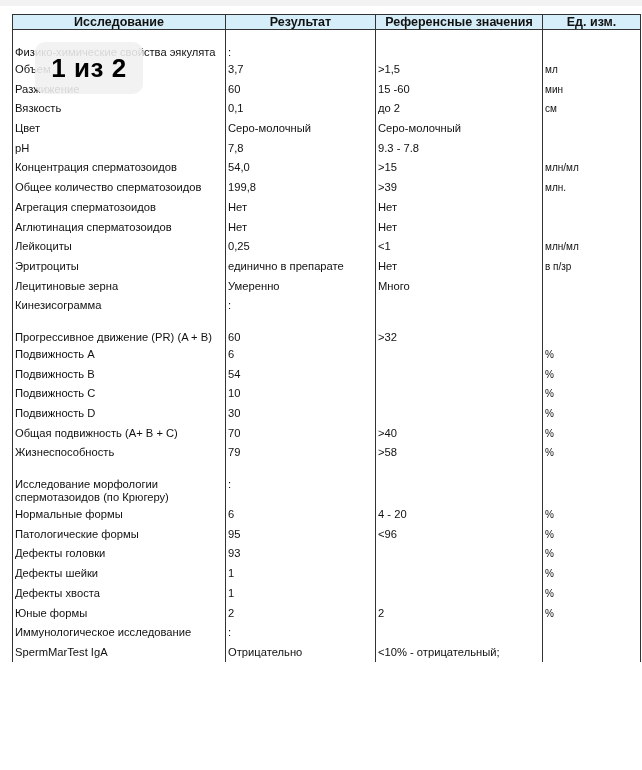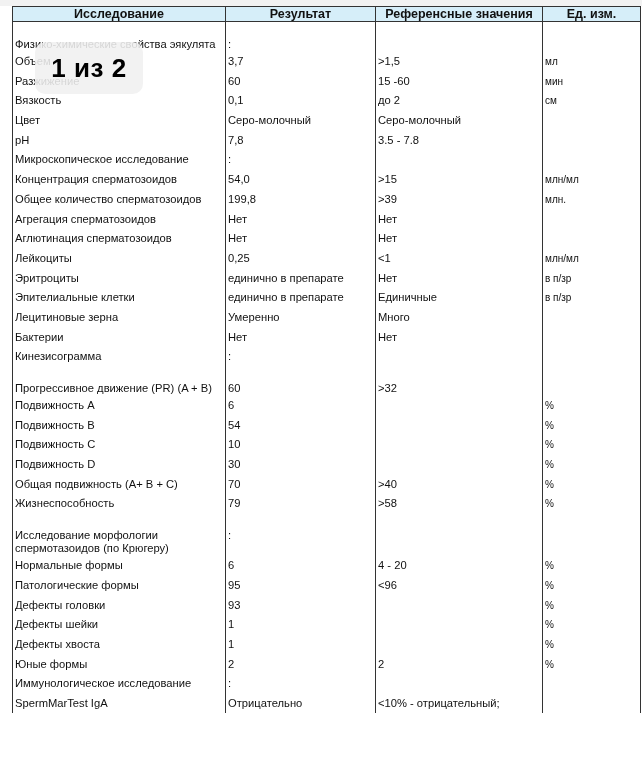--- a/index.html
+++ b/index.html
@@ -1,19 +1,19 @@
 <!DOCTYPE html>
 <html><head>
 <meta charset="utf-8">
 <style>
   html, body { margin: 0; padding: 0; background: #ffffff; }
   body { width: 642px; height: 770px; position: relative; overflow: hidden;
          font-family: "Liberation Sans", sans-serif; color: #111; }
   .topbar { position: absolute; left: 0; top: 0; width: 642px; height: 6px; background: #f2f2f2; }
-  table.report { position: absolute; left: 12px; top: 6px; border-collapse: collapse;
+  table.report { position: absolute; left: 12px; top: 14px; border-collapse: collapse;
                  table-layout: fixed; width: 628px; font-size: 11.2px; }
   table.report col.c1 { width: 213px; }
   table.report col.c2 { width: 150px; }
   table.report col.c3 { width: 167px; }
   table.report col.c4 { width: 98px; }
   table.report th { background: #d6eef9; font-weight: bold; font-size: 12.5px; height: 14px;
                     border: 1.5px solid #333; padding: 0 2px; text-align: center; line-height: 13px; }
   table.report td { border-left: 1.5px solid #333; border-right: 1.5px solid #333;
                     padding: 0 2px; vertical-align: top; line-height: 13px; height: 19.7px;
                     white-space: normal; overflow: hidden; }
@@ -118,35 +118,21 @@
         </td>
       </tr>
       <tr>
         <td>
           <span class="txt">pH</span>
         </td>
         <td>
           <span class="txt">7,8</span>
         </td>
         <td>
-          <span class="txt">3.5 - 7.8</span>
-        </td>
-        <td>
-          <span class="txt units-sm"></span>
-        </td>
-      </tr>
-      <tr>
-        <td>
-          <span class="txt">Микроскопическое исследование</span>
-        </td>
-        <td>
-          <span class="txt">:</span>
-        </td>
-        <td>
-          <span class="txt"></span>
+          <span class="txt">9.3 - 7.8</span>
         </td>
         <td>
           <span class="txt units-sm"></span>
         </td>
       </tr>
       <tr>
         <td>
           <span class="txt">Концентрация сперматозоидов</span>
         </td>
         <td>
@@ -224,55 +210,27 @@
         </td>
         <td>
           <span class="txt">Нет</span>
         </td>
         <td>
           <span class="txt units-sm">в п/зр</span>
         </td>
       </tr>
       <tr>
         <td>
-          <span class="txt">Эпителиальные клетки</span>
-        </td>
-        <td>
-          <span class="txt">единично в препарате</span>
-        </td>
-        <td>
-          <span class="txt">Единичные</span>
-        </td>
-        <td>
-          <span class="txt units-sm">в п/зр</span>
-        </td>
-      </tr>
-      <tr>
-        <td>
           <span class="txt">Лецитиновые зерна</span>
         </td>
         <td>
           <span class="txt">Умеренно</span>
         </td>
         <td>
           <span class="txt">Много</span>
-        </td>
-        <td>
-          <span class="txt units-sm"></span>
-        </td>
-      </tr>
-      <tr>
-        <td>
-          <span class="txt">Бактерии</span>
-        </td>
-        <td>
-          <span class="txt">Нет</span>
-        </td>
-        <td>
-          <span class="txt">Нет</span>
         </td>
         <td>
           <span class="txt units-sm"></span>
         </td>
       </tr>
       <tr>
         <td>
           <span class="txt">Кинезисограмма</span>
         </td>
         <td>

